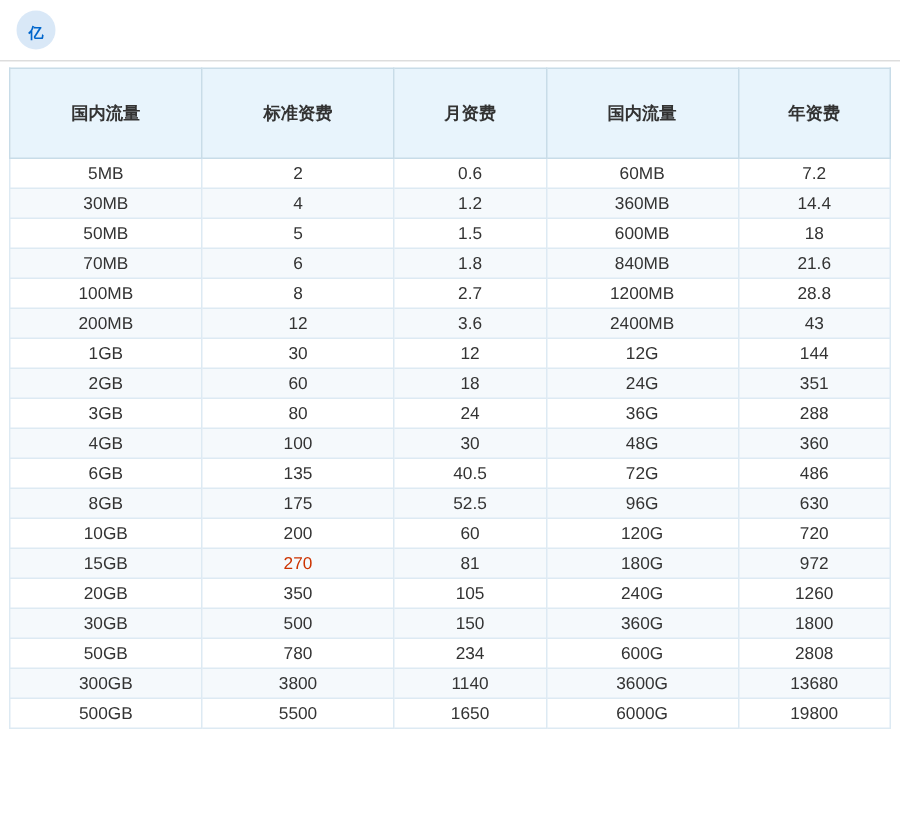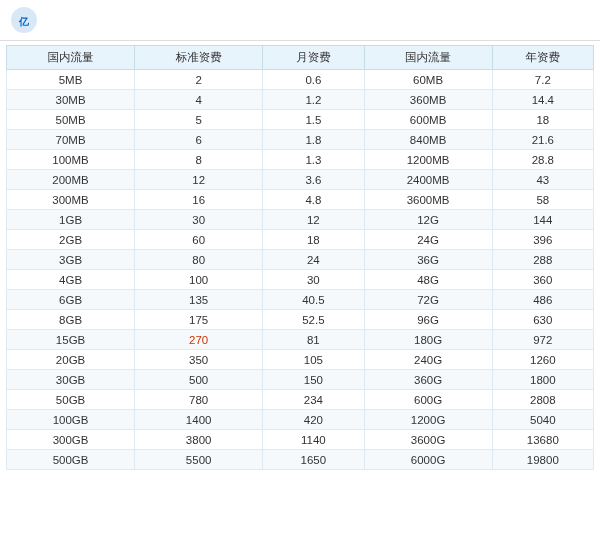--- a/index.html
+++ b/index.html
@@ -42,24 +42,24 @@
     }
     table {
       width: 100%;
       border-collapse: collapse;
       font-size: 11.5px;
     }
     thead tr {
       background: #e8f4fc;
     }
     thead th {
-      padding: 4px 4px;
+      padding: 22px 4px;
       text-align: center;
       color: #333;
-      font-weight: normal;
+      font-weight: bold;
       border: 1px solid #c8dce8;
     }
     tbody tr:nth-child(odd) {
       background: #ffffff;
     }
     tbody tr:nth-child(even) {
       background: #f5f9fc;
     }
     tbody td {
       padding: 3.5px 4px;
@@ -122,51 +122,44 @@
         <tr>
           <td>70MB</td>
           <td>6</td>
           <td>1.8</td>
           <td>840MB</td>
           <td>21.6</td>
         </tr>
         <tr>
           <td>100MB</td>
           <td>8</td>
-          <td>1.3</td>
+          <td>2.7</td>
           <td>1200MB</td>
           <td>28.8</td>
         </tr>
         <tr>
           <td>200MB</td>
           <td>12</td>
           <td>3.6</td>
           <td>2400MB</td>
           <td>43</td>
         </tr>
         <tr>
-          <td>300MB</td>
-          <td>16</td>
-          <td>4.8</td>
-          <td>3600MB</td>
-          <td>58</td>
-        </tr>
-        <tr>
           <td>1GB</td>
           <td>30</td>
           <td>12</td>
           <td>12G</td>
           <td>144</td>
         </tr>
         <tr>
           <td>2GB</td>
           <td>60</td>
           <td>18</td>
           <td>24G</td>
-          <td>396</td>
+          <td>351</td>
         </tr>
         <tr>
           <td>3GB</td>
           <td>80</td>
           <td>24</td>
           <td>36G</td>
           <td>288</td>
         </tr>
         <tr>
           <td>4GB</td>
@@ -183,20 +176,27 @@
           <td>486</td>
         </tr>
         <tr>
           <td>8GB</td>
           <td>175</td>
           <td>52.5</td>
           <td>96G</td>
           <td>630</td>
         </tr>
         <tr>
+          <td>10GB</td>
+          <td>200</td>
+          <td>60</td>
+          <td>120G</td>
+          <td>720</td>
+        </tr>
+        <tr>
           <td>15GB</td>
           <td class="highlight">270</td>
           <td>81</td>
           <td>180G</td>
           <td>972</td>
         </tr>
         <tr>
           <td>20GB</td>
           <td>350</td>
           <td>105</td>
@@ -211,27 +211,20 @@
           <td>1800</td>
         </tr>
         <tr>
           <td>50GB</td>
           <td>780</td>
           <td>234</td>
           <td>600G</td>
           <td>2808</td>
         </tr>
         <tr>
-          <td>100GB</td>
-          <td>1400</td>
-          <td>420</td>
-          <td>1200G</td>
-          <td>5040</td>
-        </tr>
-        <tr>
           <td>300GB</td>
           <td>3800</td>
           <td>1140</td>
           <td>3600G</td>
           <td>13680</td>
         </tr>
         <tr>
           <td>500GB</td>
           <td>5500</td>
           <td>1650</td>

